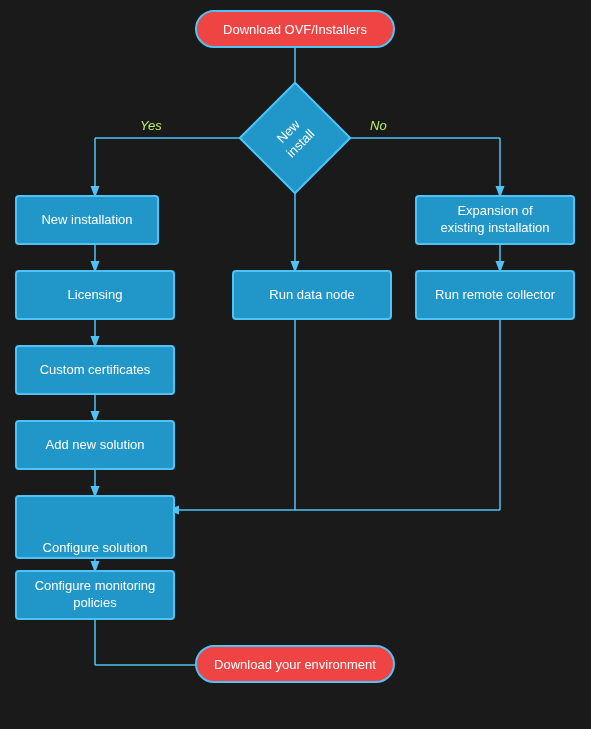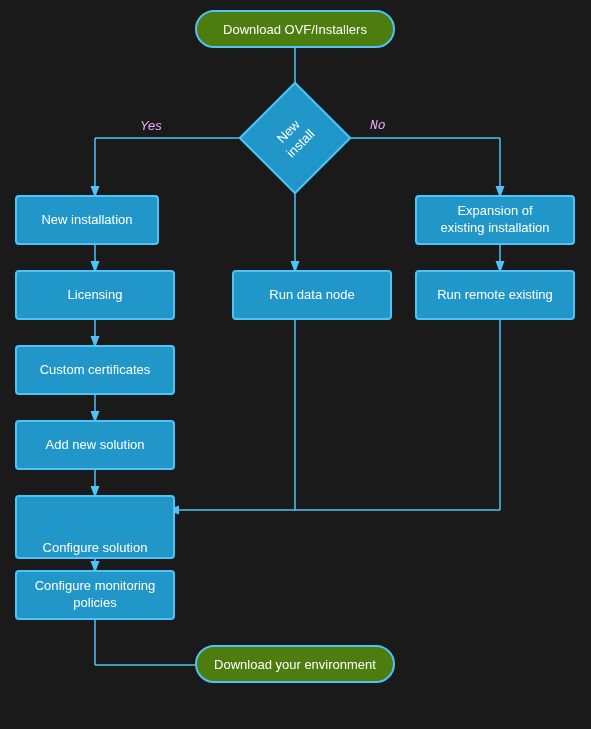--- a/index.html
+++ b/index.html
@@ -27,21 +27,21 @@
       display: flex;
       align-items: center;
       justify-content: center;
       text-align: center;
       color: #fff;
       font-size: 13px;
       line-height: 1.3;
     }
     .box-pill {
       position: absolute;
-      background: #4d7c0f;
+      background: #ef4444;
       border: 2px solid #4fc3f7;
       border-radius: 20px;
       display: flex;
       align-items: center;
       justify-content: center;
       text-align: center;
       color: #fff;
       font-size: 13px;
     }
     .diamond {
@@ -67,21 +67,21 @@
     
     .lines-svg {
       position: absolute;
       top: 0; left: 0;
       width: 591px;
       height: 729px;
       pointer-events: none;
     }
     .yes-label, .no-label {
       position: absolute;
-      color: #f0abfc;
+      color: #bef264;
       font-size: 13px;
       font-style: italic;
     }
   </style>
 </head>
 <body>
 
 <div class="diagram">
 
   <svg class="lines-svg">
@@ -132,21 +132,21 @@
   </div>
   <div class="diamond-text" style="left:255px; top:98px; width:80px; height:80px; display:flex; align-items:center; justify-content:center; position:absolute;">
     <span style="white-space:pre-line;">New
 install</span>
   </div>
 
   <div class="yes-label" style="left:140px; top:118px;">
     <span>Yes</span>
   </div>
 
-  <div class="no-label" style="left:370px; top:118px;font-family:Liberation Mono, monospace;">
+  <div class="no-label" style="left:370px; top:118px;">
     <span>No</span>
   </div>
 
   <div class="box" style="left:15px; top:195px; width:144px; height:50px;">
     <span>New installation</span>
   </div>
 
   <div class="box" style="left:415px; top:195px; width:160px; height:50px;">
     <span style="white-space:pre-line;">Expansion of
 existing installation</span>
@@ -154,21 +154,21 @@
 
   <div class="box" style="left:15px; top:270px; width:160px; height:50px;">
     <span>Licensing</span>
   </div>
 
   <div class="box" style="left:210px; top:270px; width:160px; height:50px;margin-left:22px;">
     <span>Run data node</span>
   </div>
 
   <div class="box" style="left:415px; top:270px; width:160px; height:50px;">
-    <span>Run remote existing</span>
+    <span>Run remote collector</span>
   </div>
 
   <div class="box" style="left:15px; top:345px; width:160px; height:50px;">
     <span>Custom certificates</span>
   </div>
 
   <div class="box" style="left:15px; top:420px; width:160px; height:50px;">
     <span>Add new solution</span>
   </div>
 

